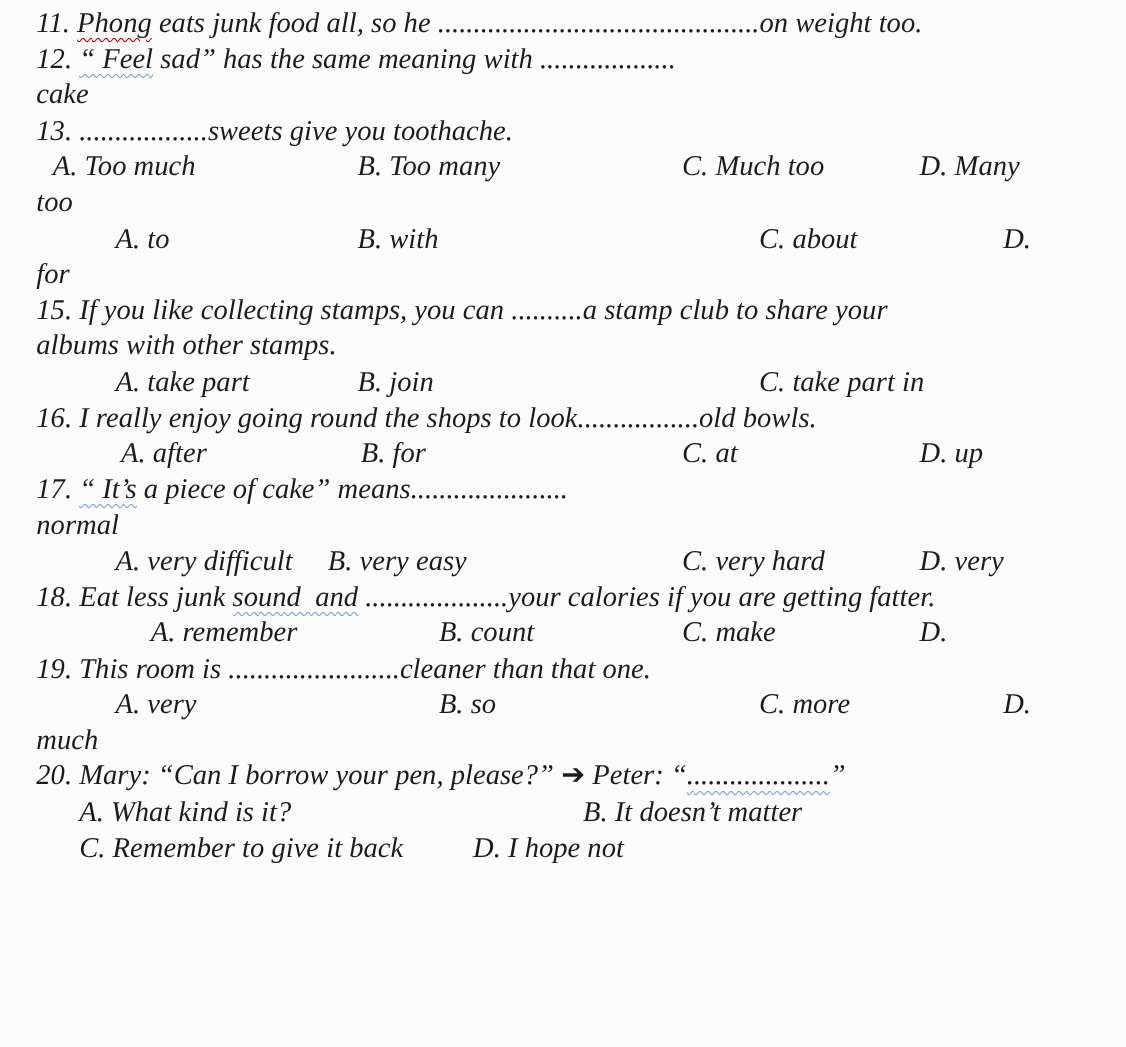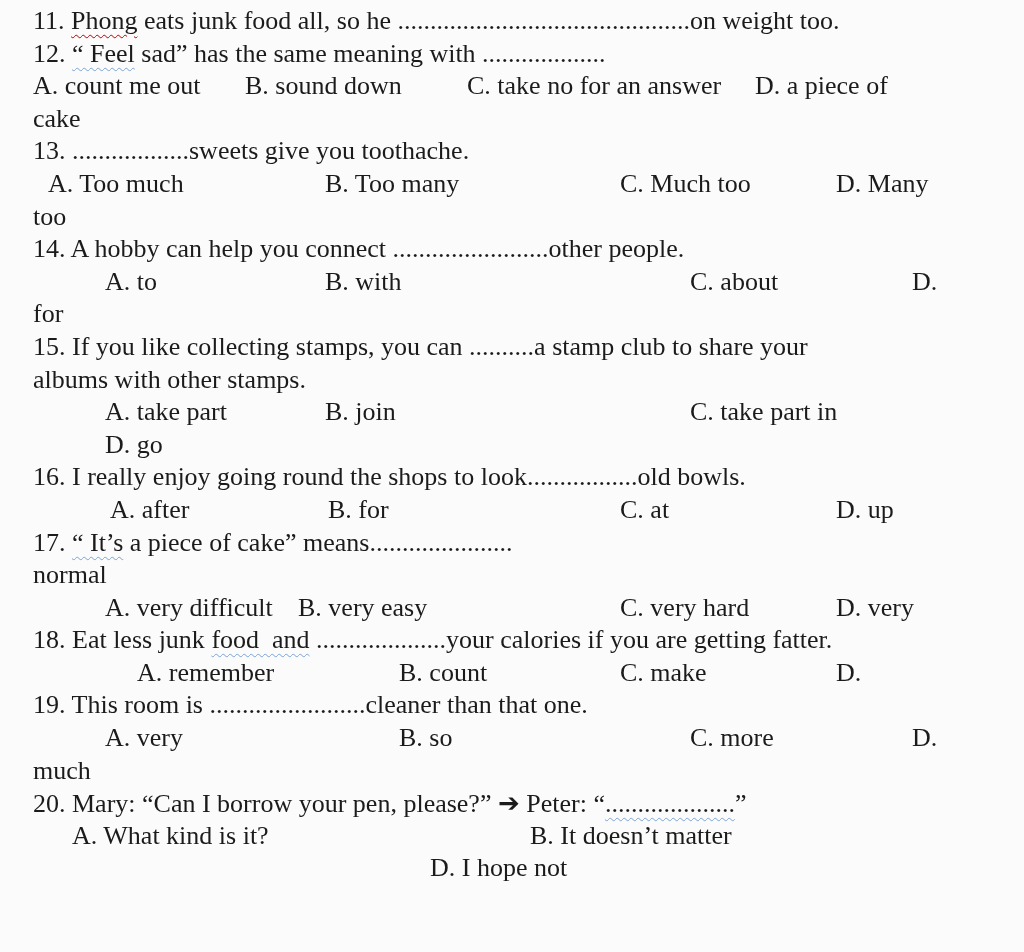--- a/index.html
+++ b/index.html
@@ -8,20 +8,21 @@
     background:#fbfbfb;color:#1b1b1b;
     font-family:"Liberation Serif",serif;
     font-size:26px;
   }
   .page{padding-top:5px;}
   .line{
     position:relative;
     height:32.6px;line-height:32.6px;
     padding-left:33px;
     white-space:pre;
+    font-style:italic;
   }
   .opt{position:absolute;top:0;white-space:pre;}
   .sq-red{
     text-decoration:underline;
     text-decoration-style:wavy;
     text-decoration-color:#c00000;
     text-decoration-thickness:1px;
     text-underline-offset:5px;
   }
   .sq-blue{
@@ -36,64 +37,54 @@
 </head>
 <body>
 
 <div class="page">
 
   <div class="line"><span>11. </span><span class="sq-red">Phong</span><span> eats junk food all, so he .............................................on weight too.</span></div>
 
 
   <div class="line"><span>12. </span><span class="sq-blue">“ Feel</span><span> sad” has the same meaning with ...................</span></div>
 
-  <div class="line">
-    <span class="opt" style="left:33px">A. count me out</span>
-    <span class="opt" style="left:245px">B. sound down</span>
-    <span class="opt" style="left:467px">C. take no for an answer</span>
-    <span class="opt" style="left:755px">D. a piece of</span>
-  </div>
 
   <div class="line"><span>cake</span></div>
 
   <div class="line"><span>13. ..................sweets give you toothache.</span></div>
 
   <div class="line">
     <span class="opt" style="left:48px">A. Too much</span>
     <span class="opt" style="left:325px">B. Too many</span>
     <span class="opt" style="left:620px">C. Much too</span>
     <span class="opt" style="left:836px">D. Many</span>
   </div>
 
   <div class="line"><span>too</span></div>
 
-  <div class="line"><span>14. A hobby can help you connect ........................other people.</span></div>
 
   <div class="line">
     <span class="opt" style="left:105px">A. to</span>
     <span class="opt" style="left:325px">B. with</span>
     <span class="opt" style="left:690px">C. about</span>
     <span class="opt" style="left:912px">D.</span>
   </div>
 
   <div class="line"><span>for</span></div>
 
   <div class="line"><span>15. If you like collecting stamps, you can ..........a stamp club to share your</span></div>
 
   <div class="line"><span>albums with other stamps.</span></div>
 
   <div class="line">
     <span class="opt" style="left:105px">A. take part</span>
     <span class="opt" style="left:325px">B. join</span>
     <span class="opt" style="left:690px">C. take part in</span>
   </div>
 
-  <div class="line">
-    <span class="opt" style="left:105px">D. go</span>
-  </div>
 
   <div class="line"><span>16. I really enjoy going round the shops to look.................old bowls.</span></div>
 
   <div class="line">
     <span class="opt" style="left:110px">A. after</span>
     <span class="opt" style="left:328px">B. for</span>
     <span class="opt" style="left:620px">C. at</span>
     <span class="opt" style="left:836px">D. up</span>
   </div>
 
@@ -101,21 +92,21 @@
 
   <div class="line"><span>normal</span></div>
 
   <div class="line">
     <span class="opt" style="left:105px">A. very difficult</span>
     <span class="opt" style="left:298px">B. very easy</span>
     <span class="opt" style="left:620px">C. very hard</span>
     <span class="opt" style="left:836px">D. very</span>
   </div>
 
-  <div class="line"><span>18. Eat less junk </span><span class="sq-blue">food  and</span><span> ....................your calories if you are getting fatter.</span></div>
+  <div class="line"><span>18. Eat less junk </span><span class="sq-blue">sound  and</span><span> ....................your calories if you are getting fatter.</span></div>
 
   <div class="line">
     <span class="opt" style="left:137px">A. remember</span>
     <span class="opt" style="left:399px">B. count</span>
     <span class="opt" style="left:620px">C. make</span>
     <span class="opt" style="left:836px">D.</span>
   </div>
 
 
   <div class="line"><span>19. This room is ........................cleaner than that one.</span></div>
@@ -130,16 +121,17 @@
   <div class="line"><span>much</span></div>
 
   <div class="line"><span>20. Mary: “Can I borrow your pen, please?” </span><span class="arrow">➔</span><span> Peter: “</span><span class="sq-blue">....................</span><span>”</span></div>
 
   <div class="line">
     <span class="opt" style="left:72px">A. What kind is it?</span>
     <span class="opt" style="left:530px">B. It doesn’t matter</span>
   </div>
 
   <div class="line">
+    <span class="opt" style="left:72px">C. Remember to give it back</span>
     <span class="opt" style="left:430px">D. I hope not</span>
   </div>
 
 </div>
 
 </body></html>

